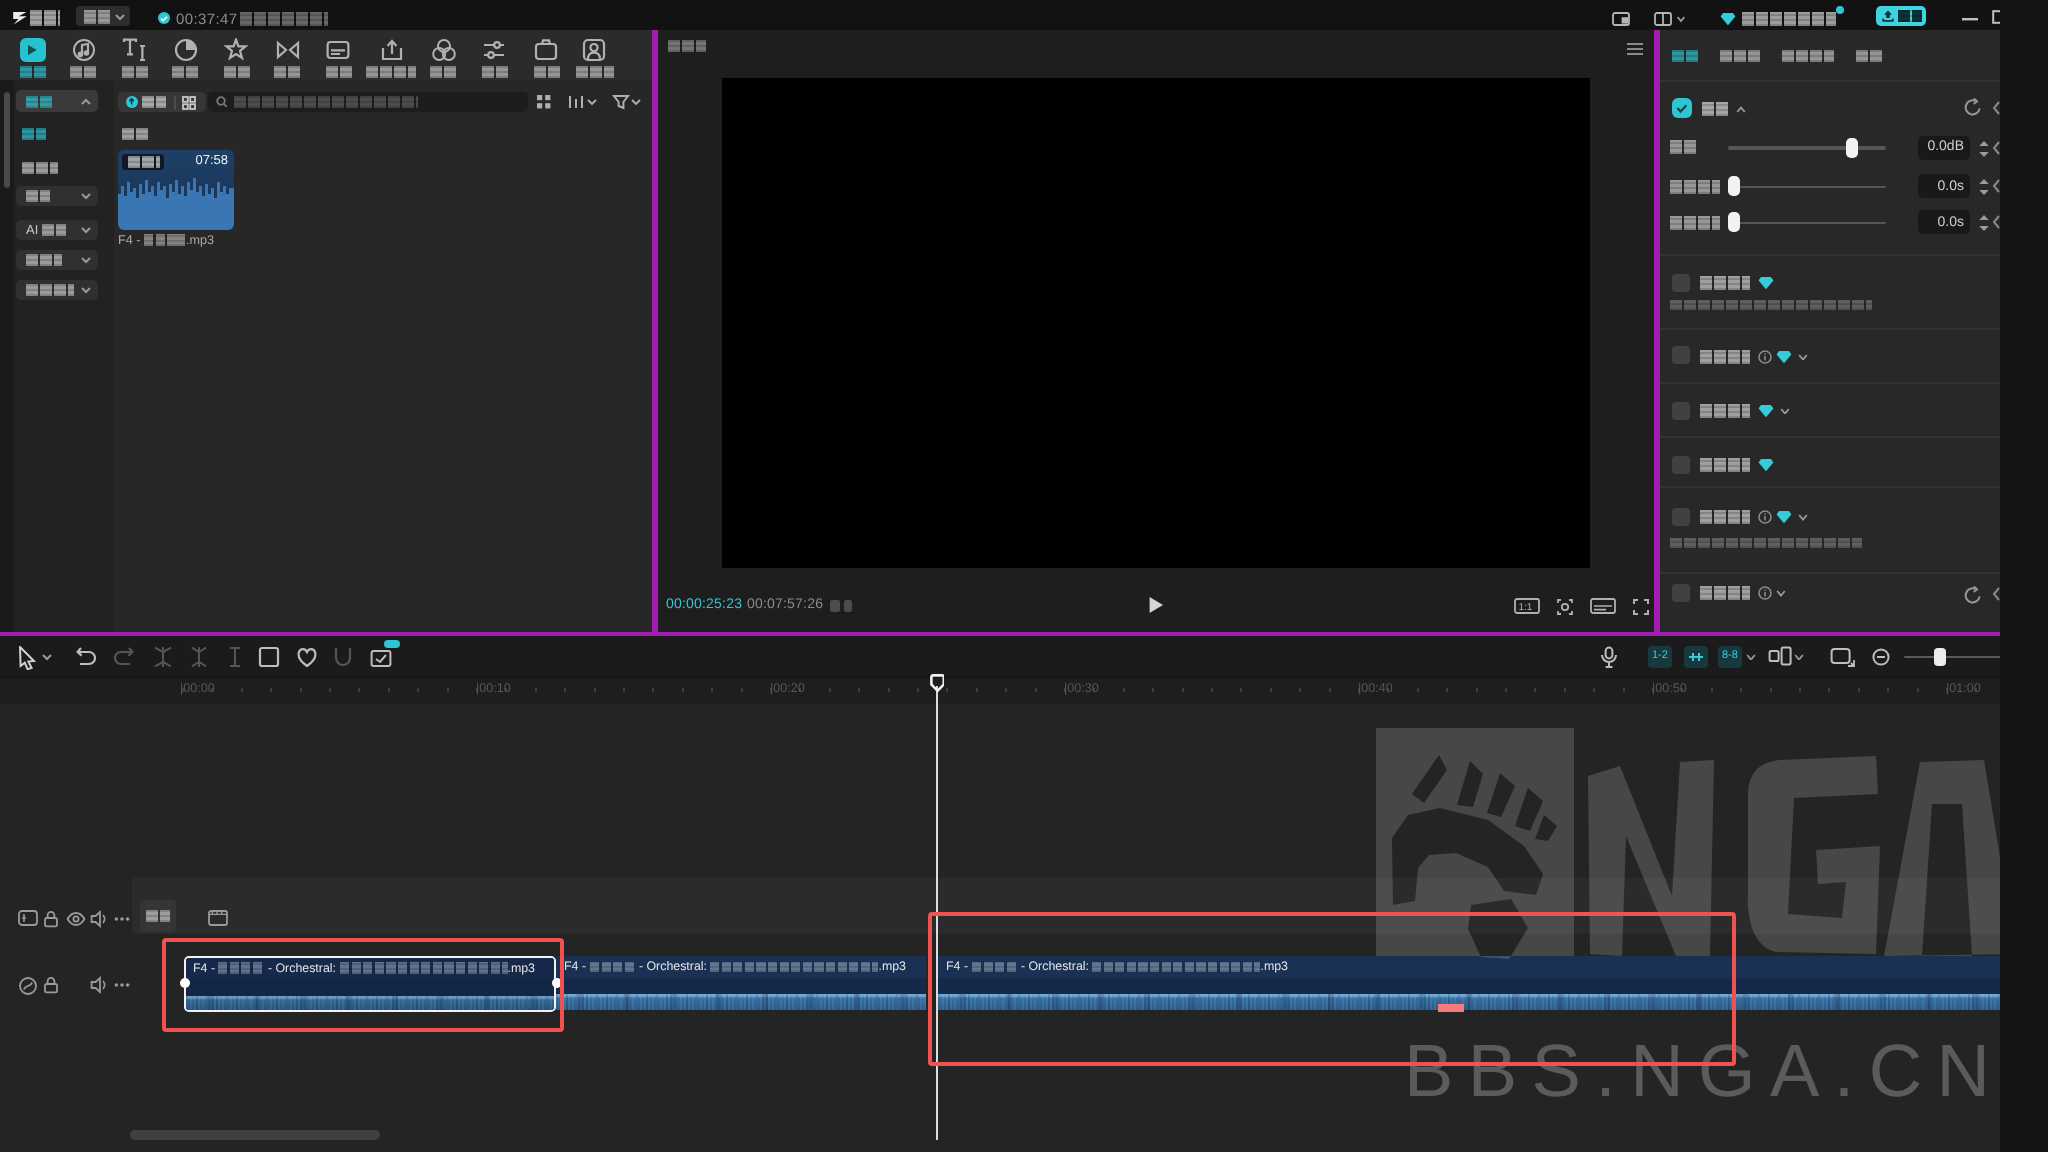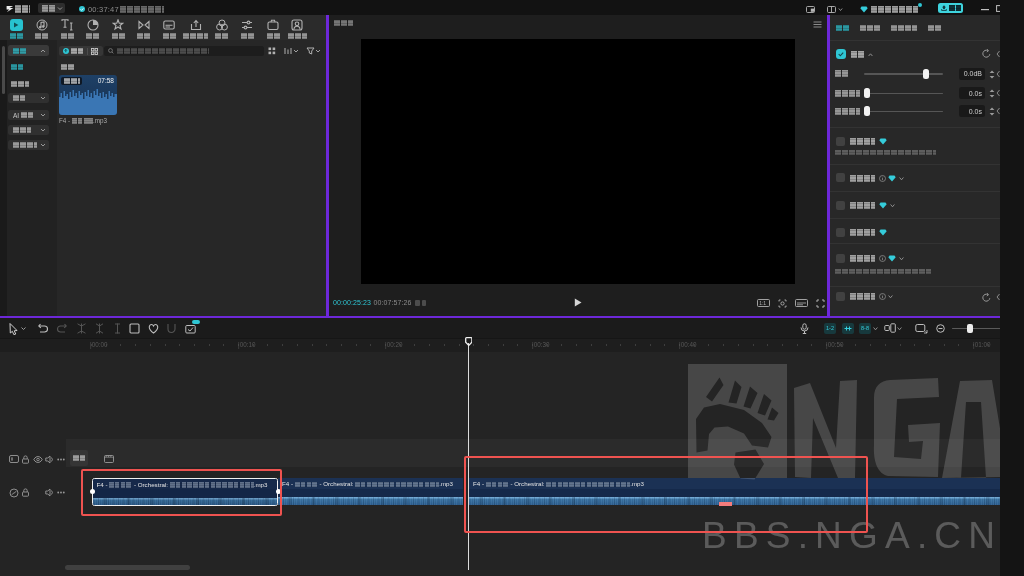--- a/index.html
+++ b/index.html
@@ -1,16 +1,16 @@
 <!DOCTYPE html>
 <html><head><meta charset="utf-8">
 <style>
 *{margin:0;padding:0;box-sizing:border-box}
 html,body{width:1024px;height:576px;overflow:hidden;background:#141414;font-family:"Liberation Sans",sans-serif}
-#app{position:relative;width:1000px;height:576px;background:#6d28d9;overflow:hidden}
+#app{position:relative;width:1000px;height:576px;background:#a21caf;overflow:hidden}
 .abs{position:absolute}
 .g{display:inline-block;vertical-align:middle;background:
  repeating-linear-gradient(0deg, rgba(0,0,0,.18) 0 1px, rgba(0,0,0,0) 1px 2.4px),
  repeating-linear-gradient(90deg, currentColor 0 6px, rgba(0,0,0,0) 6px 7px);
  opacity:.7}
 .gs{display:inline-block;vertical-align:middle;background:
  repeating-linear-gradient(0deg, rgba(0,0,0,.18) 0 1px, rgba(0,0,0,0) 1px 2.2px),
  repeating-linear-gradient(90deg, currentColor 0 4.6px, rgba(0,0,0,0) 4.6px 5.8px);
  opacity:.7}
 svg{display:block}

